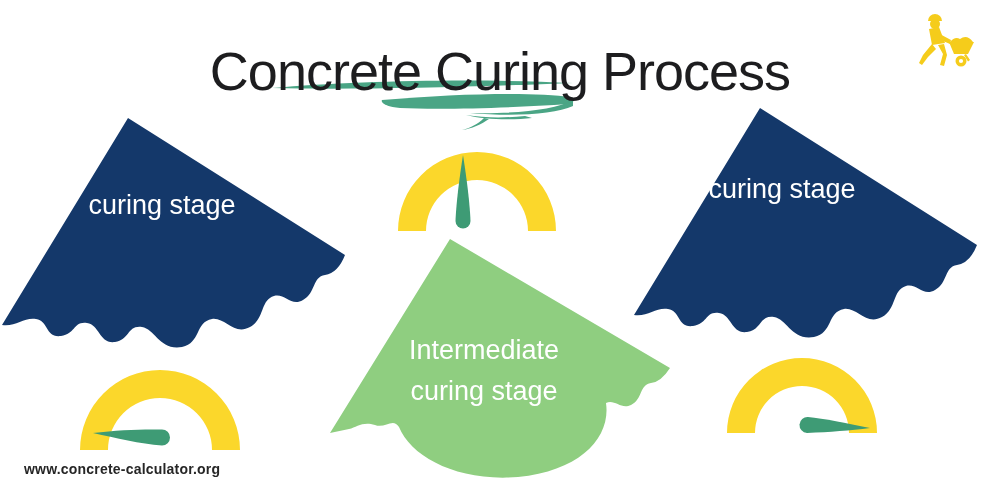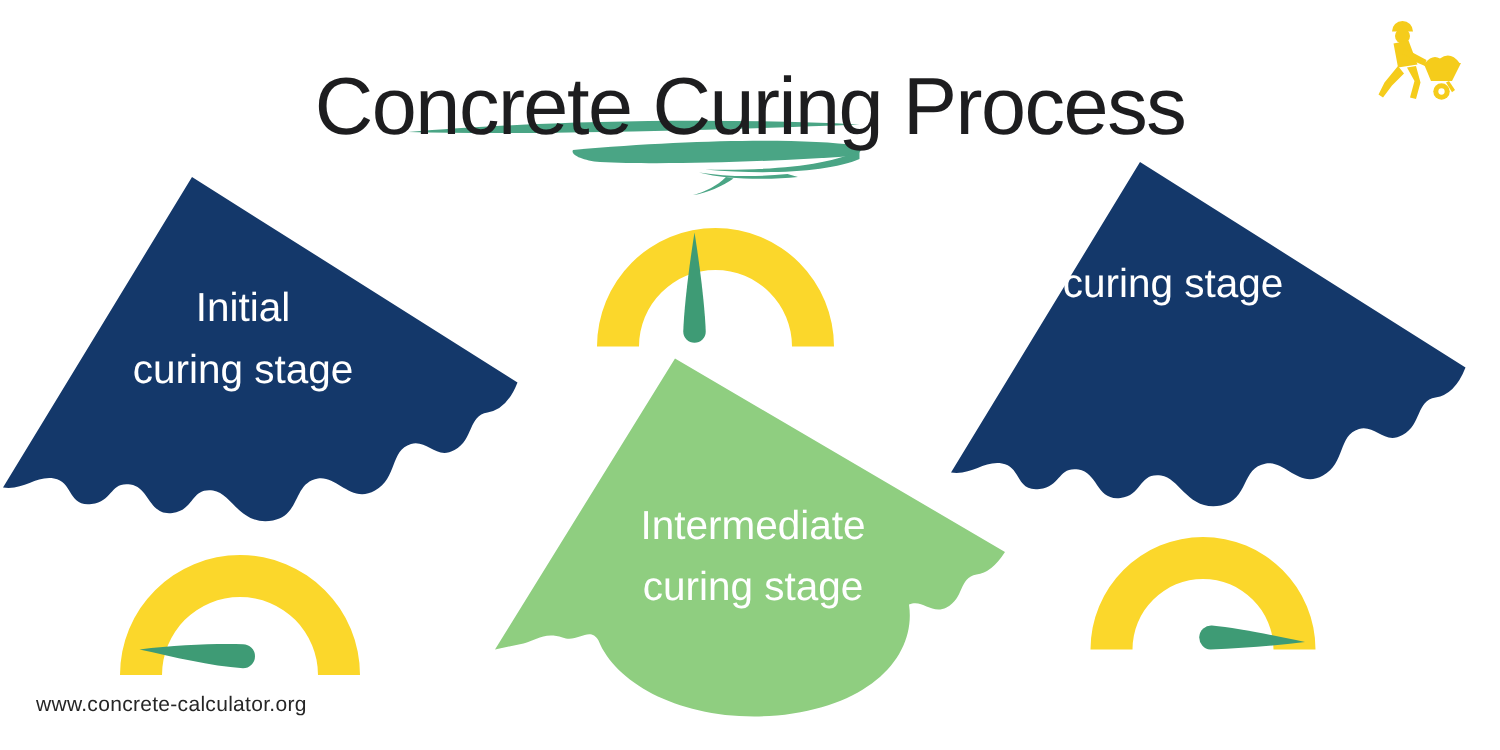--- a/index.html
+++ b/index.html
@@ -12,24 +12,24 @@
     position:absolute;left:0;top:8px;width:1000px;text-align:center;
     font-size:54px;letter-spacing:-1px;color:#1d1d1f;font-weight:500;
     font-family:"Liberation Sans",sans-serif;white-space:nowrap;margin-top:32px;
   }
   .stage-label{
     position:absolute;width:260px;text-align:center;color:#ffffff;
     font-size:27px;line-height:41px;font-weight:400;z-index:2;
   }
   .stage-label .l1,.stage-label .l2{display:block;}
   .label-initial{left:32px;top:185px;}
-  .label-intermediate{left:372px;top:330px;}
+  .label-intermediate{left:354px;top:330px;}
   .label-final{left:652px;top:169px;}
   .site-url{
-    position:absolute;left:24px;top:461px;font-size:14px;font-weight:400;
+    position:absolute;left:24px;top:461px;font-size:14px;font-weight:700;
     color:#262626;letter-spacing:0.2px;z-index:2;
   }
 </style>
 </head>
 <body>
 
 <div class="canvas">
 
   <svg class="art" viewBox="0 0 1000 500" aria-hidden="true">
     <defs>
@@ -85,21 +85,20 @@
 
     <g>
       <path fill="#FBD72B" d="M727,433 A75,75 0 0 1 877,433 L849,433 A47,47 0 0 0 755,433 Z"></path>
       <path fill="#3E9B75" d="M870,428 C846,423 824,418.5 808,417 A8,8 0 1 0 807,433 C830,432 850,430.5 870,428 Z"></path>
     </g>
   </svg>
 
   <div class="page-title">Concrete Curing Process</div>
 
   <div class="stage-label label-initial">
-    <span class="l1">Initial</span>
     <span class="l2">curing stage</span>
   </div>
 
   <div class="stage-label label-intermediate">
     <span class="l1">Intermediate</span>
     <span class="l2">curing stage</span>
   </div>
 
   <div class="stage-label label-final">
     <span class="l2">curing stage</span>

